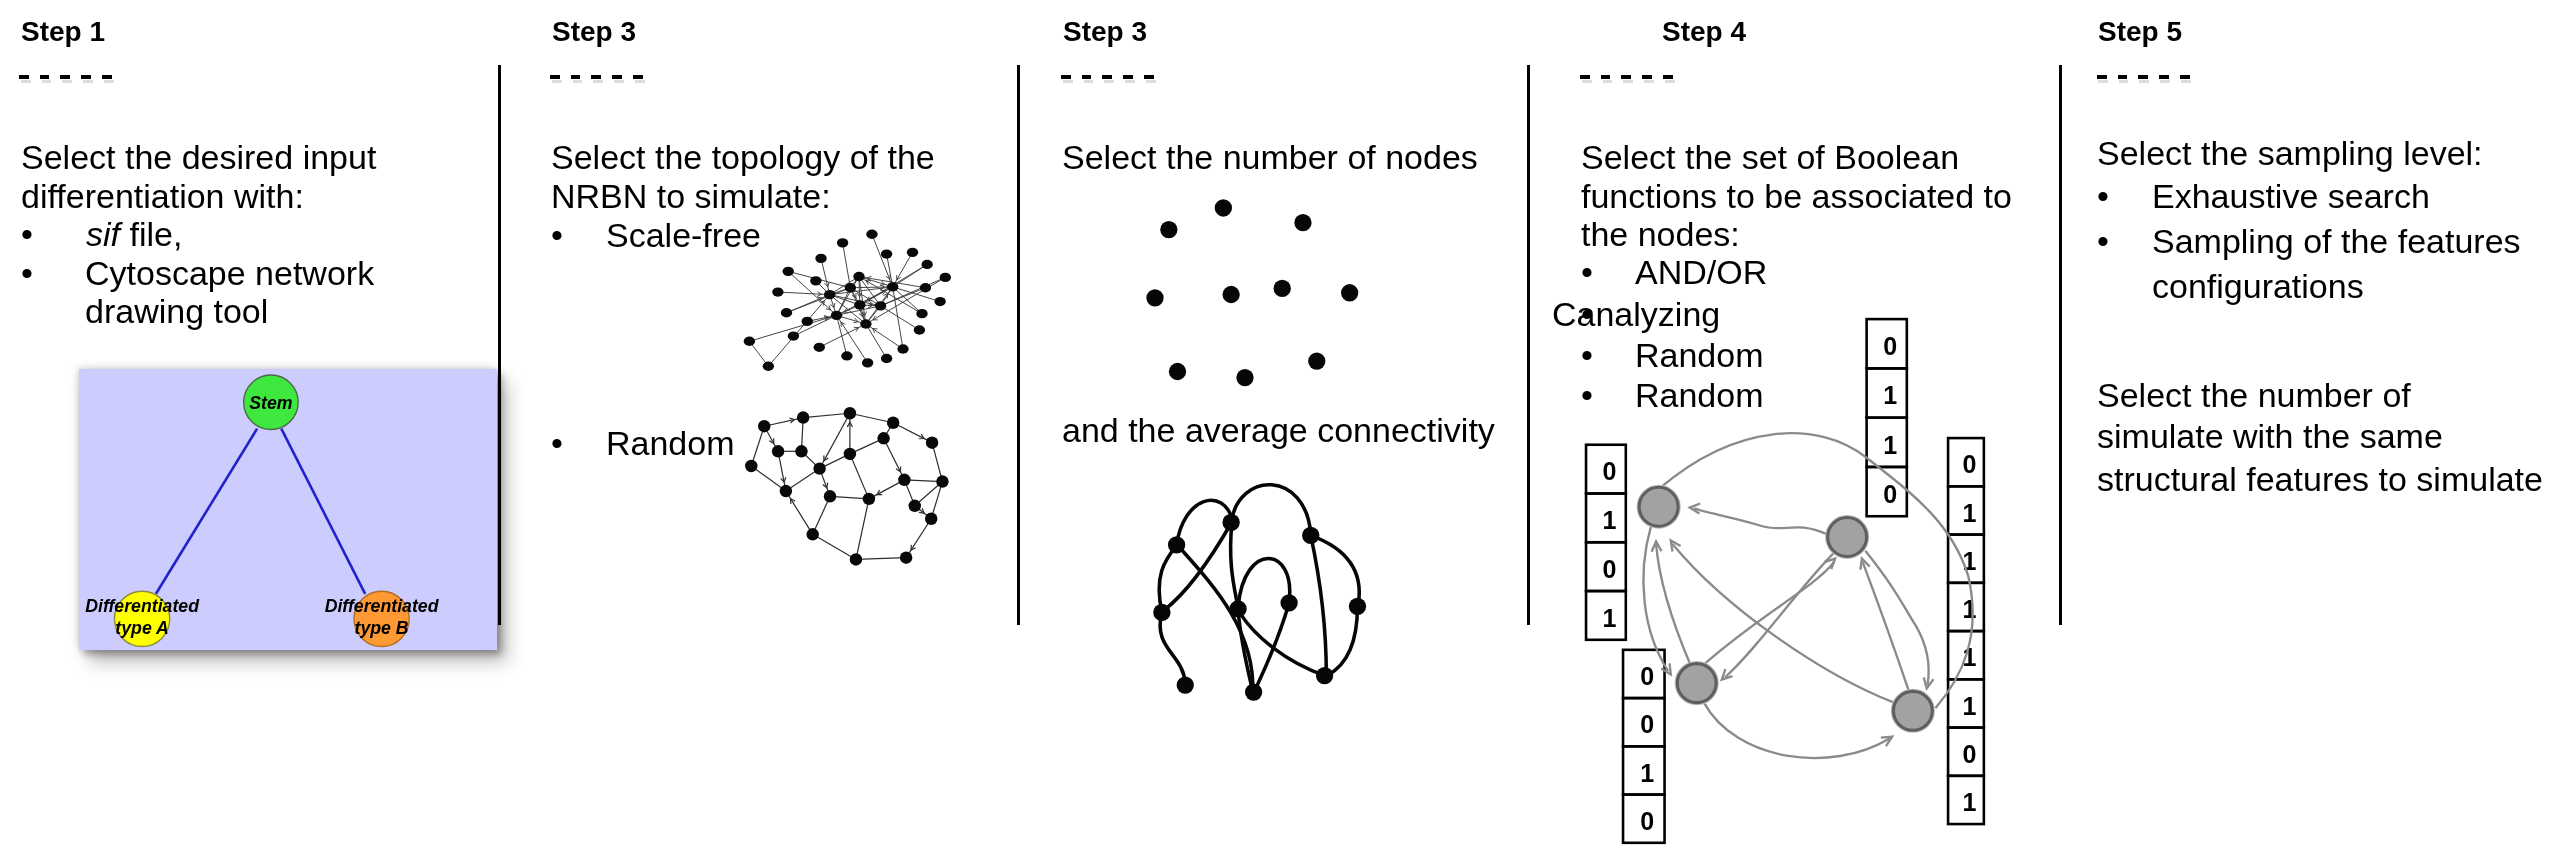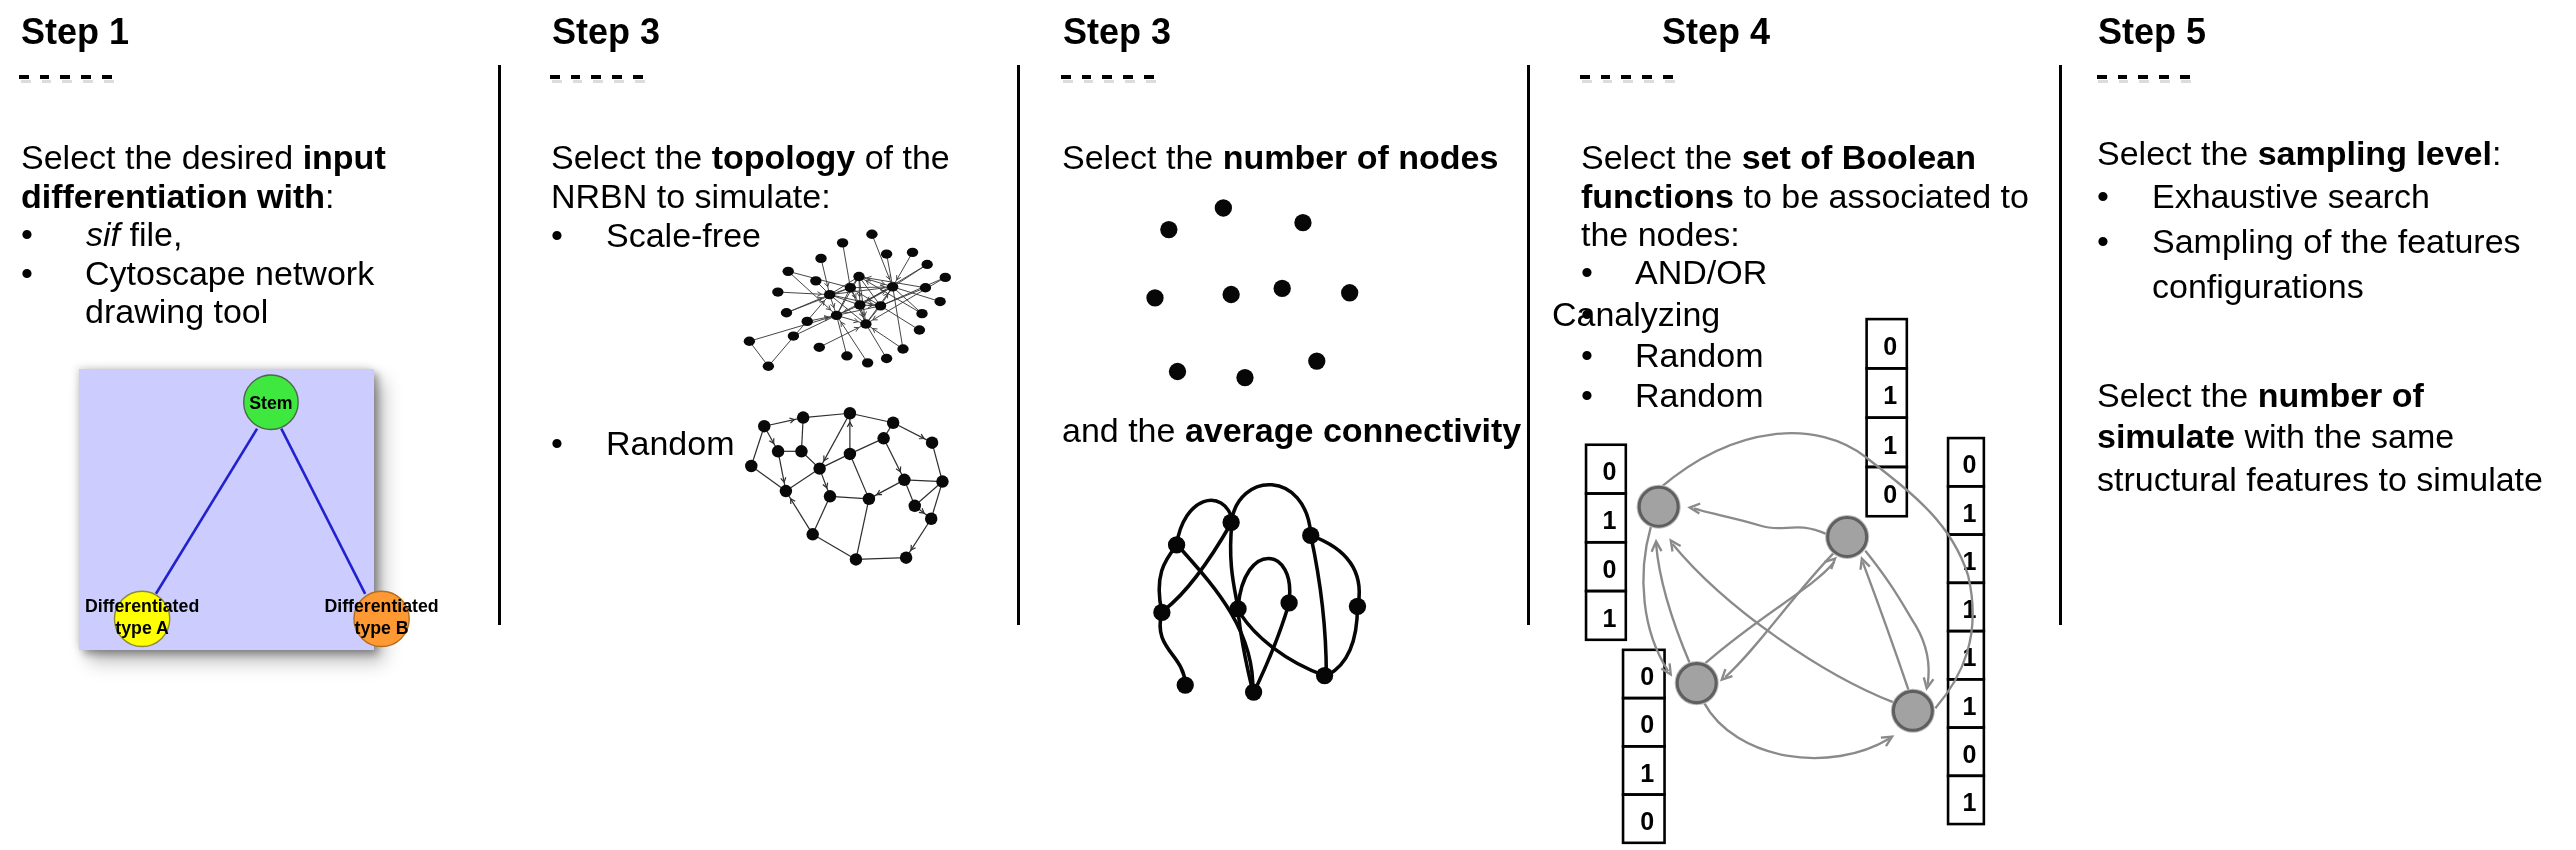--- a/index.html
+++ b/index.html
@@ -1,19 +1,19 @@
 <!DOCTYPE html>
 <html style="font-size:14px"><head><meta charset="utf-8">
 <style>
 html,body{margin:0;padding:0;}
 body{width:2576px;height:851px;background:#ffffff;font-family:"Liberation Sans",sans-serif;position:relative;overflow:hidden;}
 .t{position:absolute;font-size:34px;line-height:39px;color:#000;white-space:nowrap;}
-.h{position:absolute;font-size:36px;line-height:36px;font-weight:bold;color:#000;white-space:nowrap;}
+.h{position:absolute;font-size:28px;line-height:36px;font-weight:bold;color:#000;white-space:nowrap;}
 .sep{position:absolute;top:65px;height:560px;width:2.6px;background:#000;}
-b{font-weight:bold;}
+b{font-weight:normal;}
 </style></head><body>
 
 <div class="sep" style="left:498px"></div>
 <div class="sep" style="left:1017px"></div>
 <div class="sep" style="left:1527px"></div>
 <div class="sep" style="left:2059px"></div>
 <div class="h" style="left:21px;top:13.5px">Step 1</div>
 <div style="position:absolute;left:21px;top:80px;width:93px;height:2.6px;background:repeating-linear-gradient(to right,#dcdcdc 0 9.7px,transparent 9.7px 20.7px)"></div>
 <div style="position:absolute;left:19px;top:75px;width:93px;height:4px;background:repeating-linear-gradient(to right,#000 0 9.7px,transparent 9.7px 20.7px)"></div>
 <div class="h" style="left:552px;top:13.5px">Step 3</div>
@@ -28,21 +28,21 @@
 <div class="h" style="left:2098px;top:13.5px">Step 5</div>
 <div style="position:absolute;left:2098px;top:80px;width:93px;height:2.6px;background:repeating-linear-gradient(to right,#dcdcdc 0 9.7px,transparent 9.7px 20.7px)"></div>
 <div style="position:absolute;left:2097px;top:75px;width:93px;height:4px;background:repeating-linear-gradient(to right,#000 0 9.7px,transparent 9.7px 20.7px)"></div>
 <div class="t" style="left:21px;top:138px">Select the desired <b>input</b></div>
 <div class="t" style="left:21px;top:177px"><b>differentiation with</b>:</div>
 <div class="t" style="left:21px;top:215px">•</div>
 <div class="t" style="left:86px;top:215px"><i>sif</i> file,</div>
 <div class="t" style="left:21px;top:254px">•</div>
 <div class="t" style="left:85px;top:254px">Cytoscape network</div>
 <div class="t" style="left:85px;top:292px">drawing tool</div>
-<div style="position:absolute;left:79px;top:369px;width:295px;height:281px;background:#ccccfe;box-shadow:3.5px 4.3px 7.8px rgba(0,0,0,0.35), 9.5px 12px 17.3px rgba(0,0,0,0.25), -2.6px -2.6px 7px rgba(0,0,0,0.1);">
+<div style="position:absolute;left:79px;top:369px;width:418px;height:281px;background:#ccccfe;box-shadow:3.5px 4.3px 7.8px rgba(0,0,0,0.35), 9.5px 12px 17.3px rgba(0,0,0,0.25), -2.6px -2.6px 7px rgba(0,0,0,0.1);font-style:italic;">
 <svg width="351" height="281" viewBox="0 0 406 325" style="overflow:visible">
 <line x1="206" y1="69" x2="89" y2="260" stroke="#2222cc" stroke-width="3"></line>
 <line x1="234" y1="69" x2="331" y2="260" stroke="#2222cc" stroke-width="3"></line>
 <circle cx="222" cy="38.5" r="31.5" fill="#3fe83f" stroke="#4a6a4a" stroke-width="1.6"></circle>
 <circle cx="73" cy="289" r="32" fill="#ffff00" stroke="#8b8b39" stroke-width="1.6"></circle>
 <circle cx="350" cy="289" r="32" fill="#ff9933" stroke="#b36f1f" stroke-width="1.6"></circle>
 <text x="222" y="46" font-size="20.5" font-family="Liberation Sans" font-weight="bold" fill="#000" text-anchor="middle">Stem</text>
 <text x="73" y="281" font-size="20.5" font-family="Liberation Sans" font-weight="bold" fill="#000" text-anchor="middle">Differentiated</text>
 <text x="73" y="307" font-size="20.5" font-family="Liberation Sans" font-weight="bold" fill="#000" text-anchor="middle">type A</text>
 <text x="350" y="281" font-size="20.5" font-family="Liberation Sans" font-weight="bold" fill="#000" text-anchor="middle">Differentiated</text>

